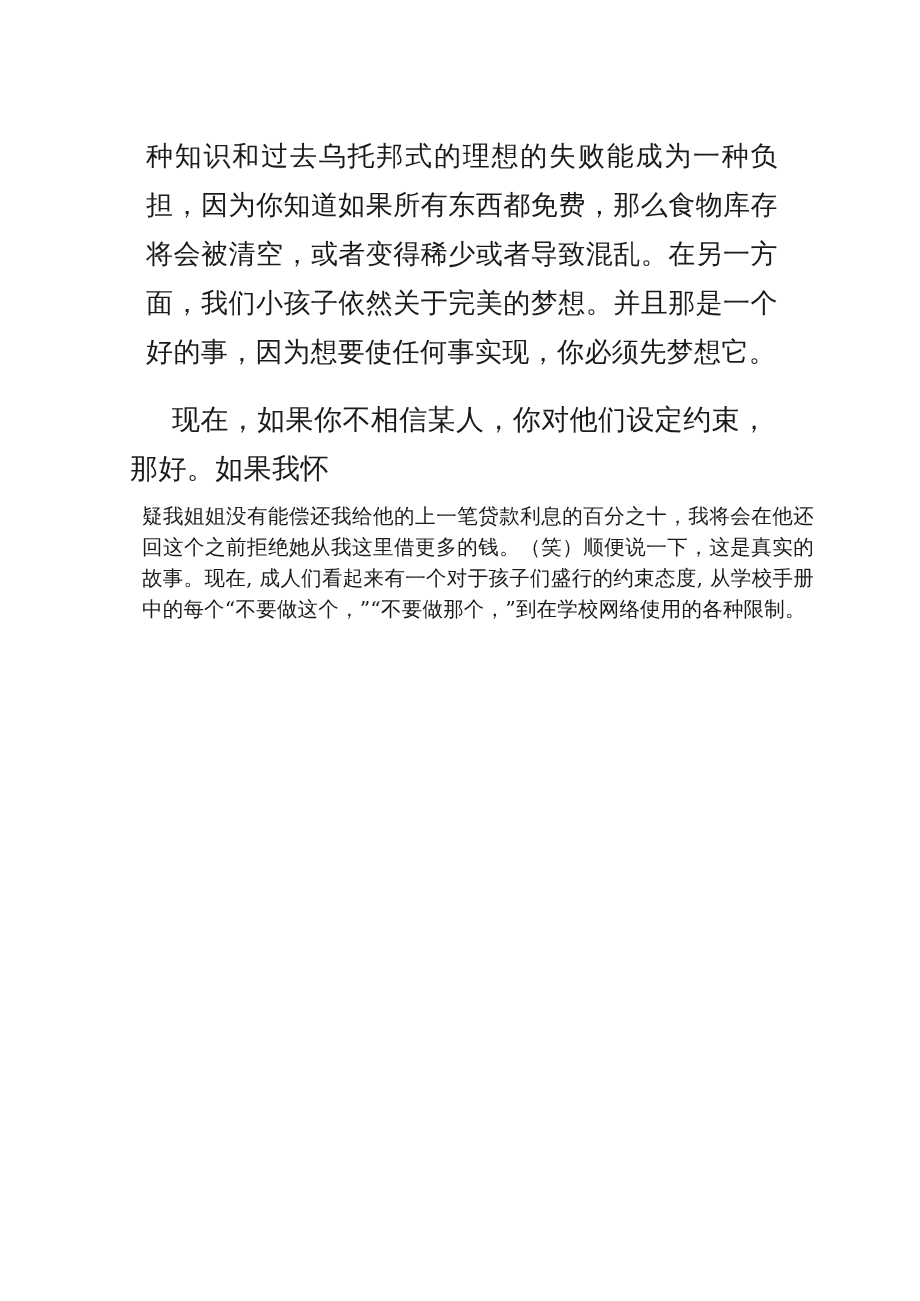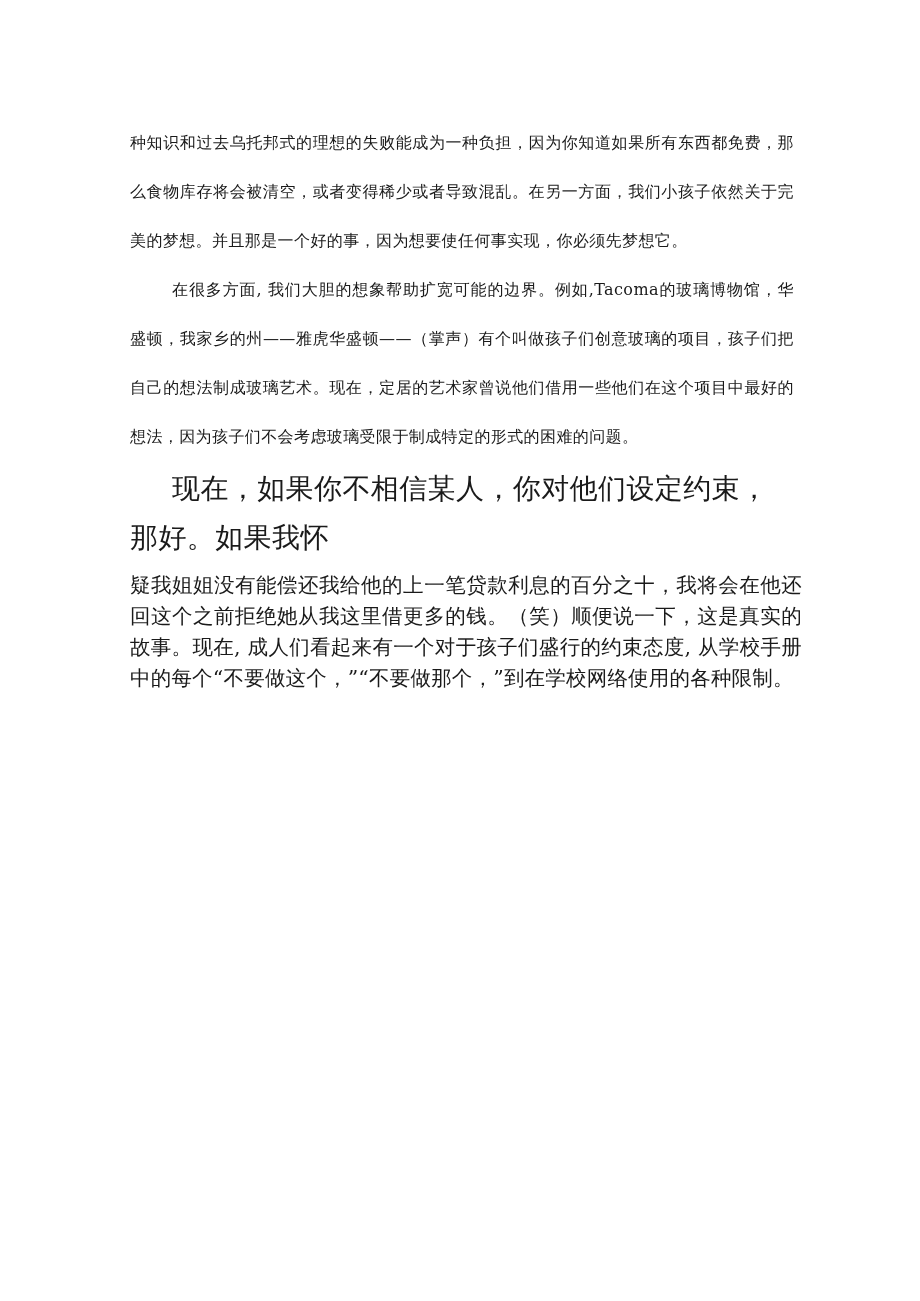--- a/index.html
+++ b/index.html
@@ -15,50 +15,50 @@
       font-family: "DejaVu Serif", "Liberation Serif", serif;
       color: #1a1a1a;
     }
     .page {
       position: absolute;
       left: 130px;
       top: 118px;
       width: 664px;
     }
     .para {
-      margin: 0;
-      font-size: 16px;
+      margin: 16px;
+      font-size: 27px;
       line-height: 49px;
       letter-spacing: 0.4px;
       text-align: justify;
       text-justify: inter-ideograph;
+      font-family: Liberation Mono, monospace;
     }
     .para.indent {
       text-indent: 42px;
     }
     .para-last-head {
       margin: 0;
       font-size: 28px;
       line-height: 49px;
       letter-spacing: 0.4px;
       text-indent: 42px;
       margin-top: 3px;
     }
     .para-last-body {
-      margin: 0;
+      margin: 12px;
       margin-top: 8px;
       font-size: 20.5px;
       line-height: 31px;
       letter-spacing: 0.2px;
       text-align: justify;
       text-justify: inter-ideograph;
       width: 672px;
     }
   </style>
 </head>
 <body>
 
 <div class="page">
   <p class="para">种知识和过去乌托邦式的理想的失败能成为一种负担，因为你知道如果所有东西都免费，那么食物库存将会被清空，或者变得稀少或者导致混乱。在另一方面，我们小孩子依然关于完美的梦想。并且那是一个好的事，因为想要使任何事实现，你必须先梦想它。</p>
-  <p class="para indent" style="margin-top:0;">在很多方面, 我们大胆的想象帮助扩宽可能的边界。例如,Tacoma的玻璃博物馆，华盛顿，我家乡的州——雅虎华盛顿——（掌声）有个叫做孩子们创意玻璃的项目，孩子们把自己的想法制成玻璃艺术。现在，定居的艺术家曾说他们借用一些他们在这个项目中最好的想法，因为孩子们不会考虑玻璃受限于制成特定的形式的困难的问题。</p>
   <p class="para-last-head">现在，如果你不相信某人，你对他们设定约束，那好。如果我怀</p>
   <p class="para-last-body">疑我姐姐没有能偿还我给他的上一笔贷款利息的百分之十，我将会在他还回这个之前拒绝她从我这里借更多的钱。（笑）顺便说一下，这是真实的故事。现在, 成人们看起来有一个对于孩子们盛行的约束态度, 从学校手册中的每个“不要做这个，”“不要做那个，”到在学校网络使用的各种限制。</p>
 </div>
 
 </body></html>

